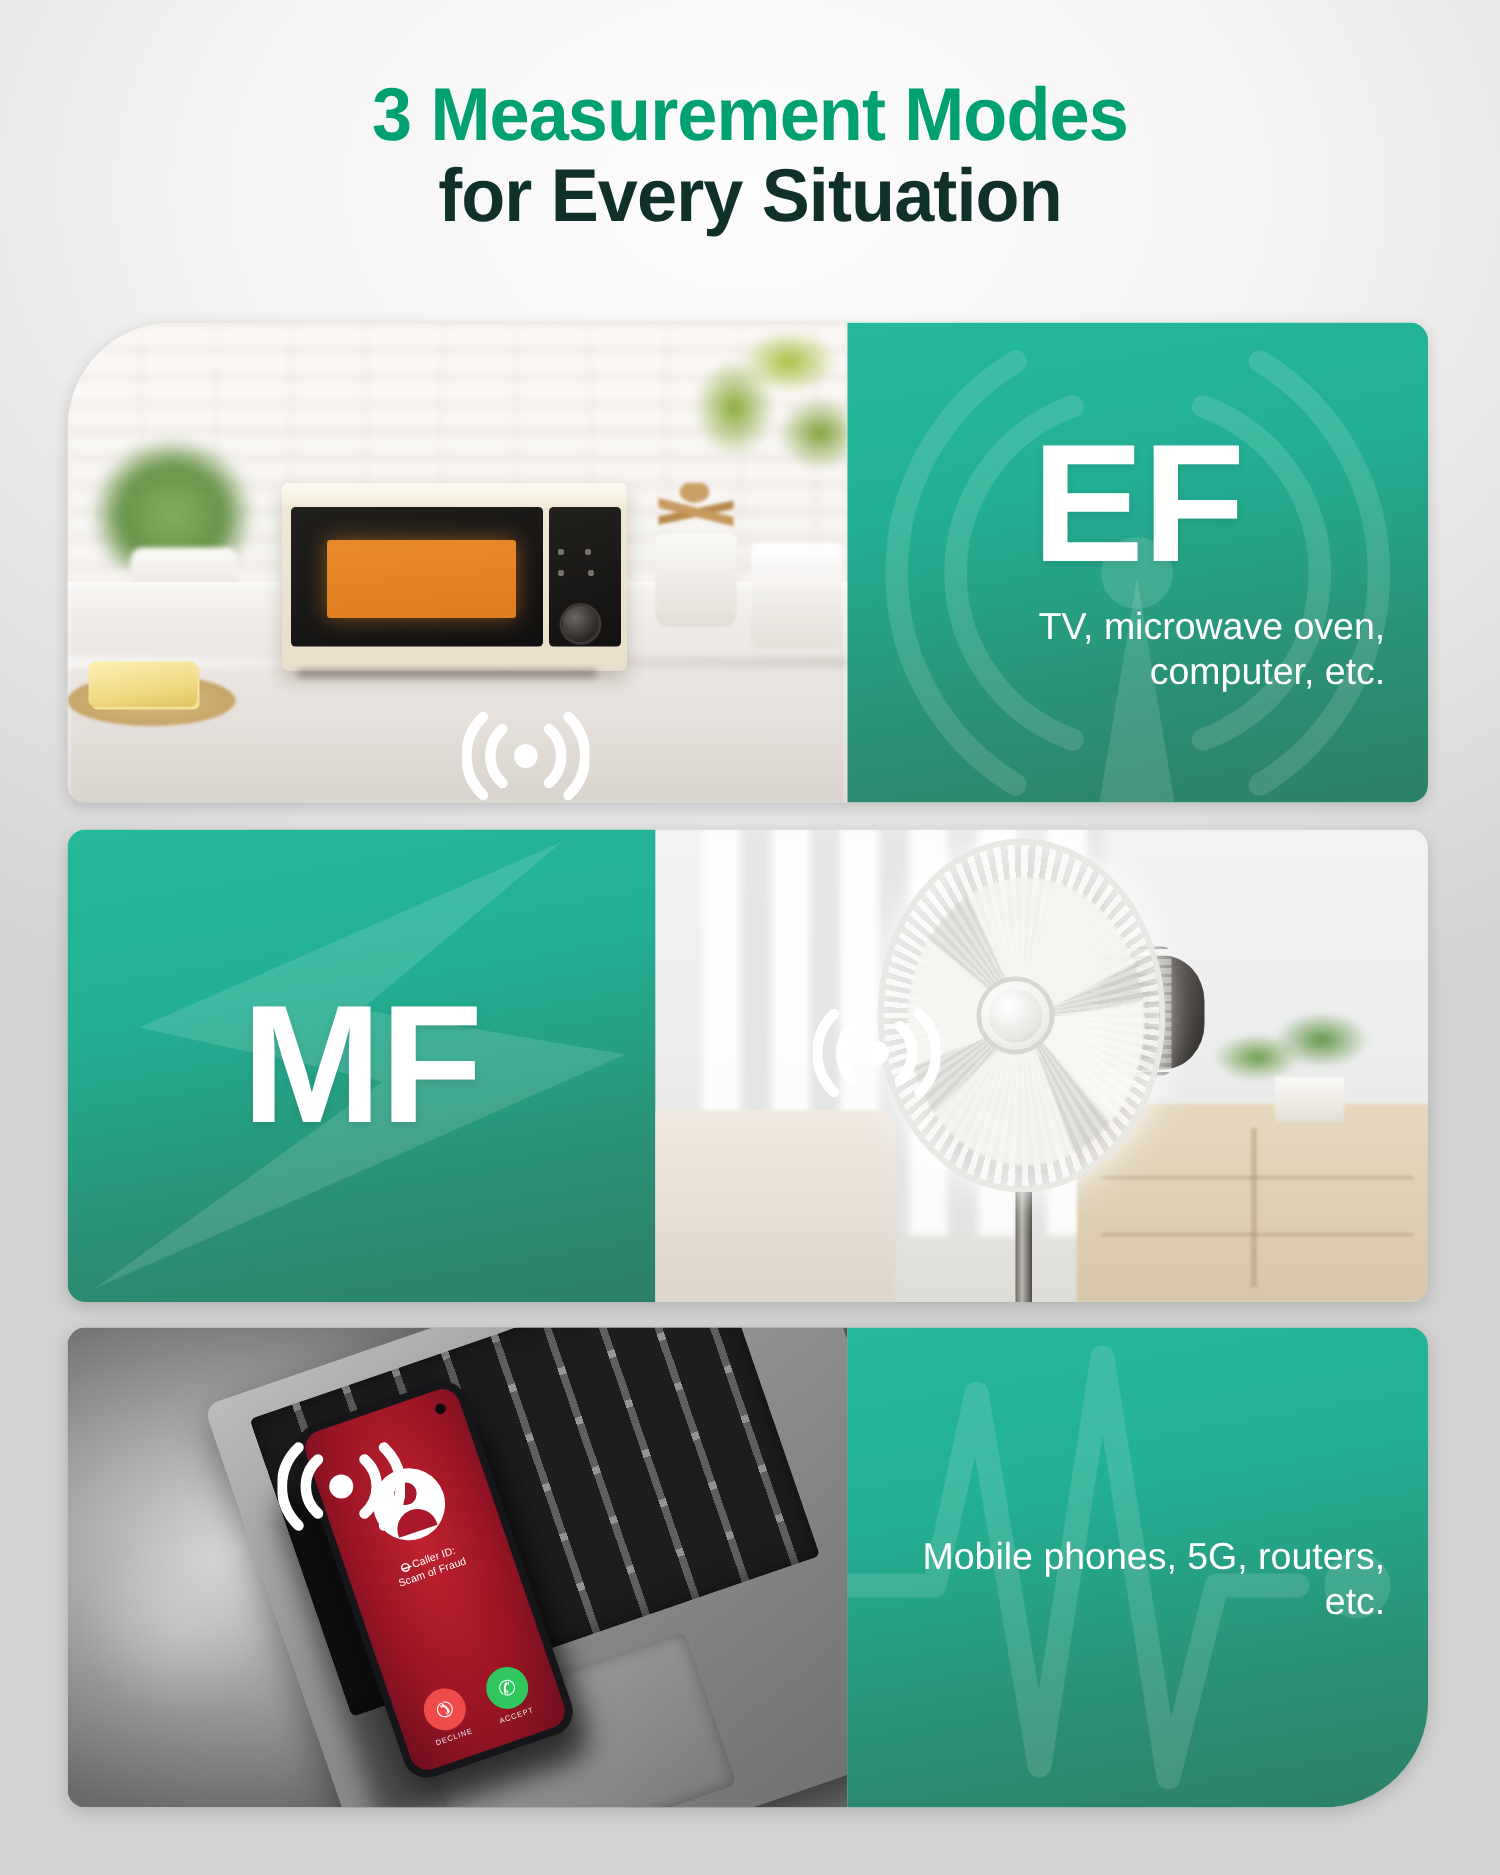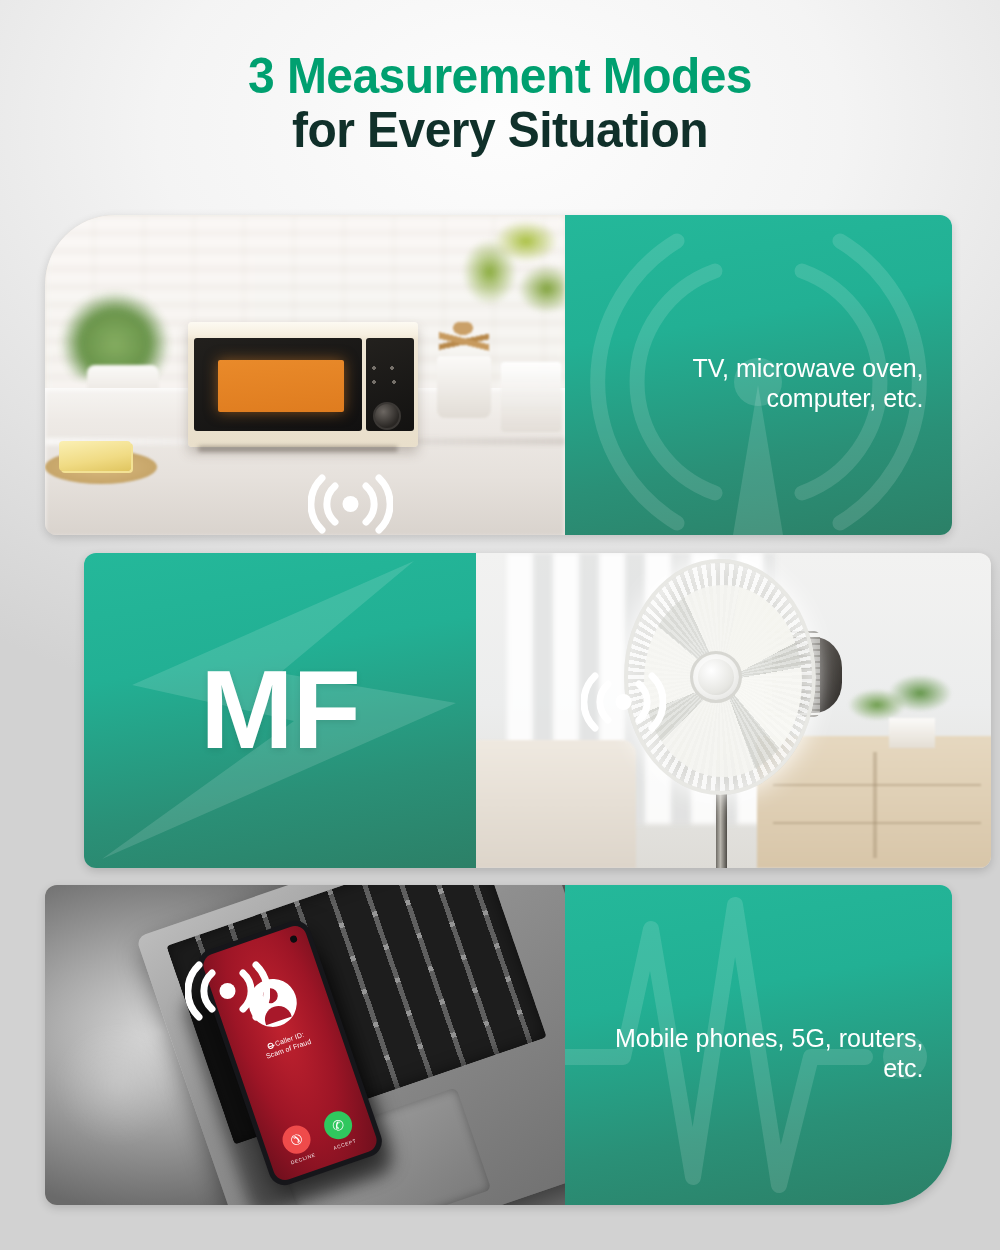--- a/index.html
+++ b/index.html
@@ -27,21 +27,21 @@
 
   
   .rows { position:absolute; left:0; top:0; width:1000px; height:1250px; }
   .row {
     position:absolute;
     display:flex;
     overflow:hidden;
     box-shadow:0 3px 10px rgba(0,0,0,0.16);
   }
   #row-1 { left:45px; top:215px;  width:907px; height:320px; border-radius:70px 12px 12px 12px; }
-  #row-2 { left:45px; top:553px;  width:907px; height:315px; border-radius:12px;margin-left:39px; }
+  #row-2 { left:45px; top:553px;  width:907px; height:315px; border-radius:12px; }
   #row-3 { left:45px; top:885px;  width:907px; height:320px; border-radius:12px 12px 70px 12px; }
 
   .photo { position:relative; overflow:hidden; background:#cfcbc6; }
   .panel {
     position:relative; overflow:hidden;
     background:linear-gradient(170deg,#24b89a 0%,#22b094 34%,#2a9077 72%,#2c8067 100%);
     display:flex; flex-direction:column;
     align-items:center; justify-content:center;
     color:#fff;
   }
@@ -289,20 +289,21 @@
       <svg class="wm" viewBox="0 0 387 320" preserveAspectRatio="none">
         <g fill="none" stroke="rgba(255,255,255,0.13)" stroke-width="15" stroke-linecap="round">
           <path d="M150 56 A118 118 0 0 0 150 278"></path>
           <path d="M237 56 A118 118 0 0 1 237 278"></path>
           <path d="M112 26 A165 165 0 0 0 112 308"></path>
           <path d="M275 26 A165 165 0 0 1 275 308"></path>
         </g>
         <circle cx="193" cy="167" r="24" fill="rgba(255,255,255,0.13)"></circle>
         <path d="M193 170 L168 320 L218 320 Z" fill="rgba(255,255,255,0.13)"></path>
       </svg>
+      <div class="code">EF</div>
       <div class="desc">TV, microwave oven, computer, etc.</div>
     </div>
   </div>
 
   <div class="row" id="row-2">
     <div class="panel">
       <svg class="wm" viewBox="0 0 392 315" preserveAspectRatio="none">
         <path d="M330 8 L48 132 L210 168 L18 306 L372 150 L196 120 Z" fill="rgba(255,255,255,0.13)"></path>
       </svg>
       <div class="code">MF</div>

